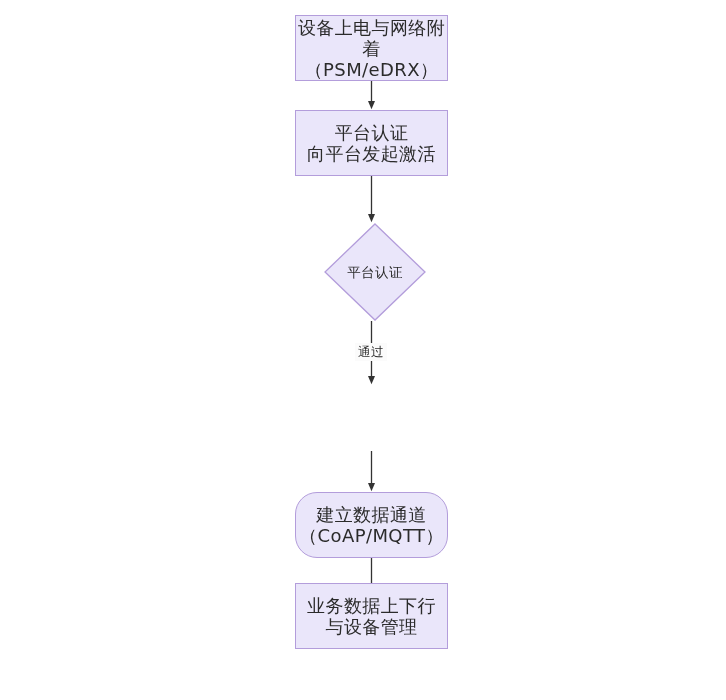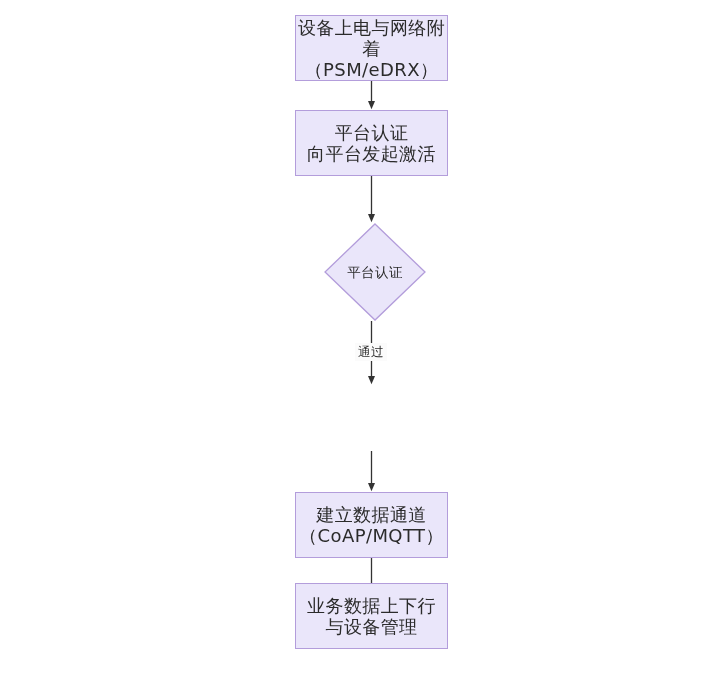--- a/index.html
+++ b/index.html
@@ -119,21 +119,21 @@
   <div class="decision-wrap" style="left:324px; top:223px;">
     <svg class="decision-shape" viewBox="0 0 102 98" xmlns="http://www.w3.org/2000/svg" preserveAspectRatio="none">
       <polygon points="51,1 101,49 51,97 1,49" fill="#eae6fa" stroke="#b39ddb" stroke-width="1.3"></polygon>
     </svg>
     <div class="label">平台认证</div>
   </div>
 
   <div class="edge-label" style="left:355px; top:343px;font-family:Liberation Serif, serif;">通过</div>
 
 
-  <div class="node process" style="left:295px; top:492px;">
+  <div class="node process" style="left:295px; top:492px;border-radius:22px;">
     <div class="label">建立数据通道
 （CoAP/MQTT）</div>
   </div>
 
   <div class="node process" style="left:295px; top:583px;">
     <div class="label">业务数据上下行
 与设备管理</div>
   </div>
 
 </div>

